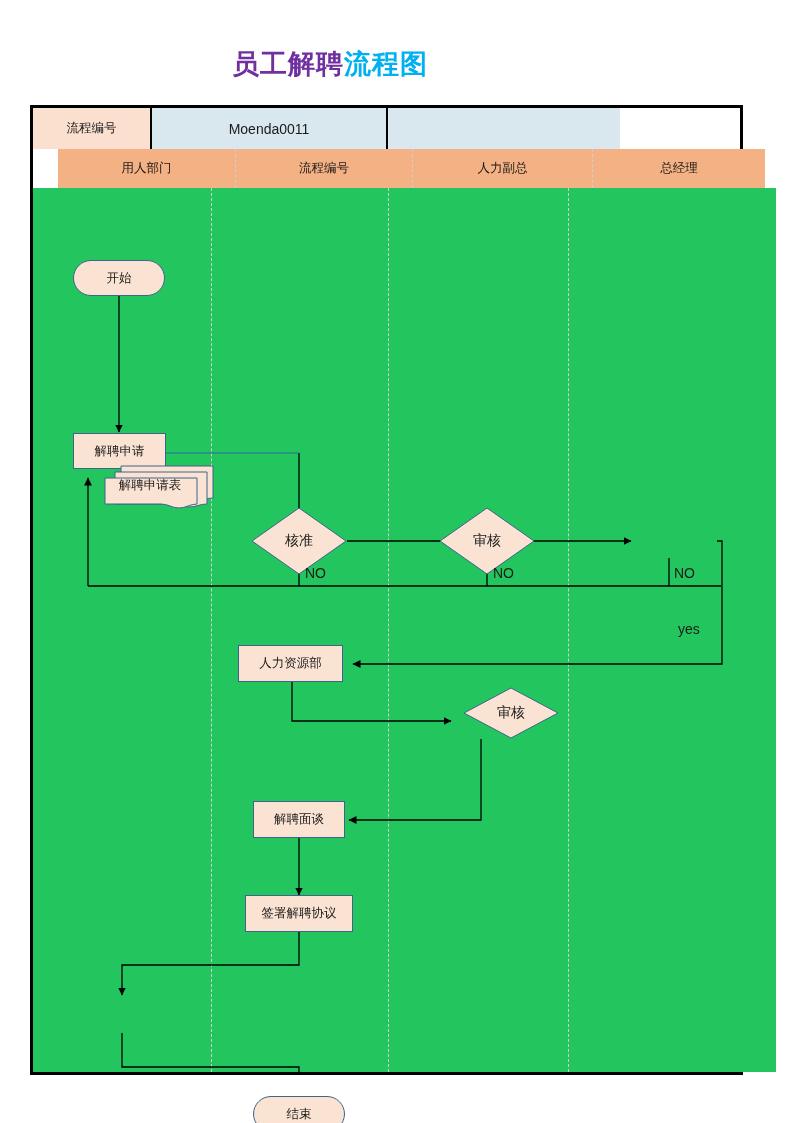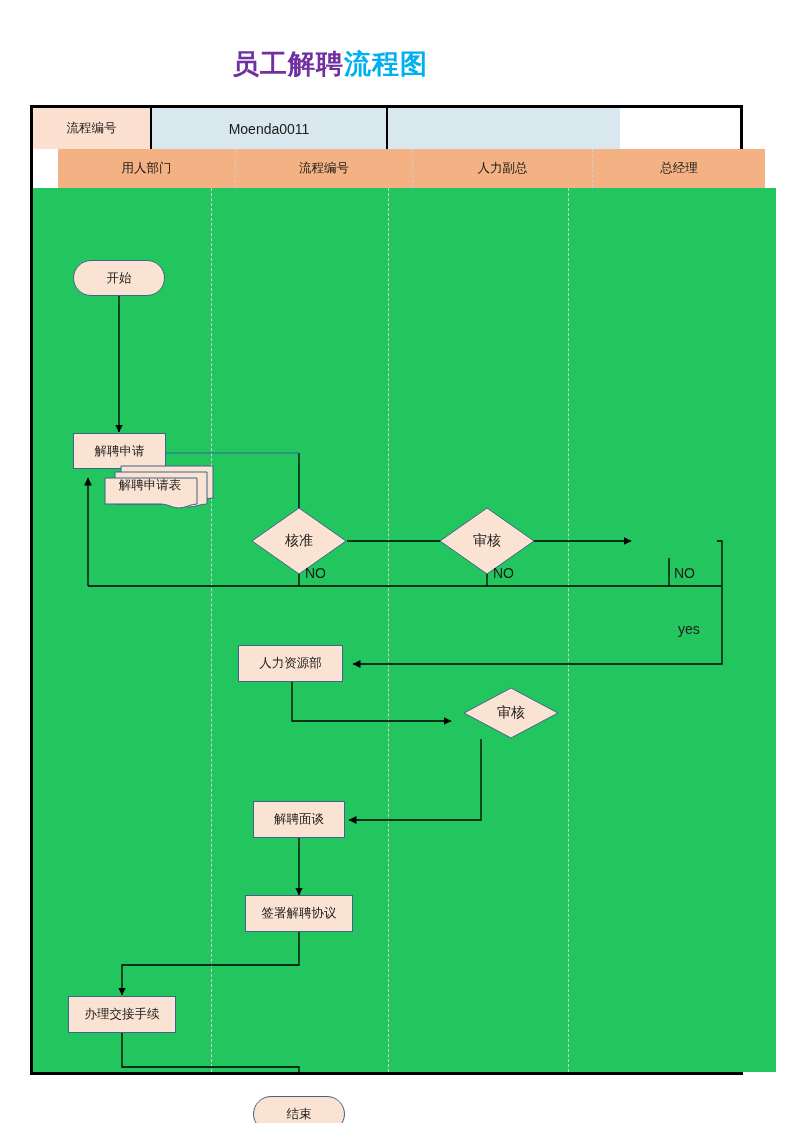--- a/index.html
+++ b/index.html
@@ -301,18 +301,17 @@
       <svg width="96" height="52" viewBox="0 0 96 52">
         <polygon points="48,1 95,26 48,51 1,26" fill="#FBE3D3" stroke="#41628C" stroke-width="1"></polygon>
       </svg>
       <div class="dlabel">审核</div>
     </div>
 
     <div class="node" style="left:220px; top:613px; width:92px; height:37px;">解聘面谈</div>
 
     <div class="node" style="left:212px; top:707px; width:108px; height:37px;">签署解聘协议</div>
 
-    <div class="node" style="left:35px; top:808px; width:108px; height:37px;">办理交接手续</div>
 
     <div class="node terminator" style="left:220px; top:908px; width:92px; height:36px;">结束</div>
 
   </div>
 </div>
 
 </body></html>

